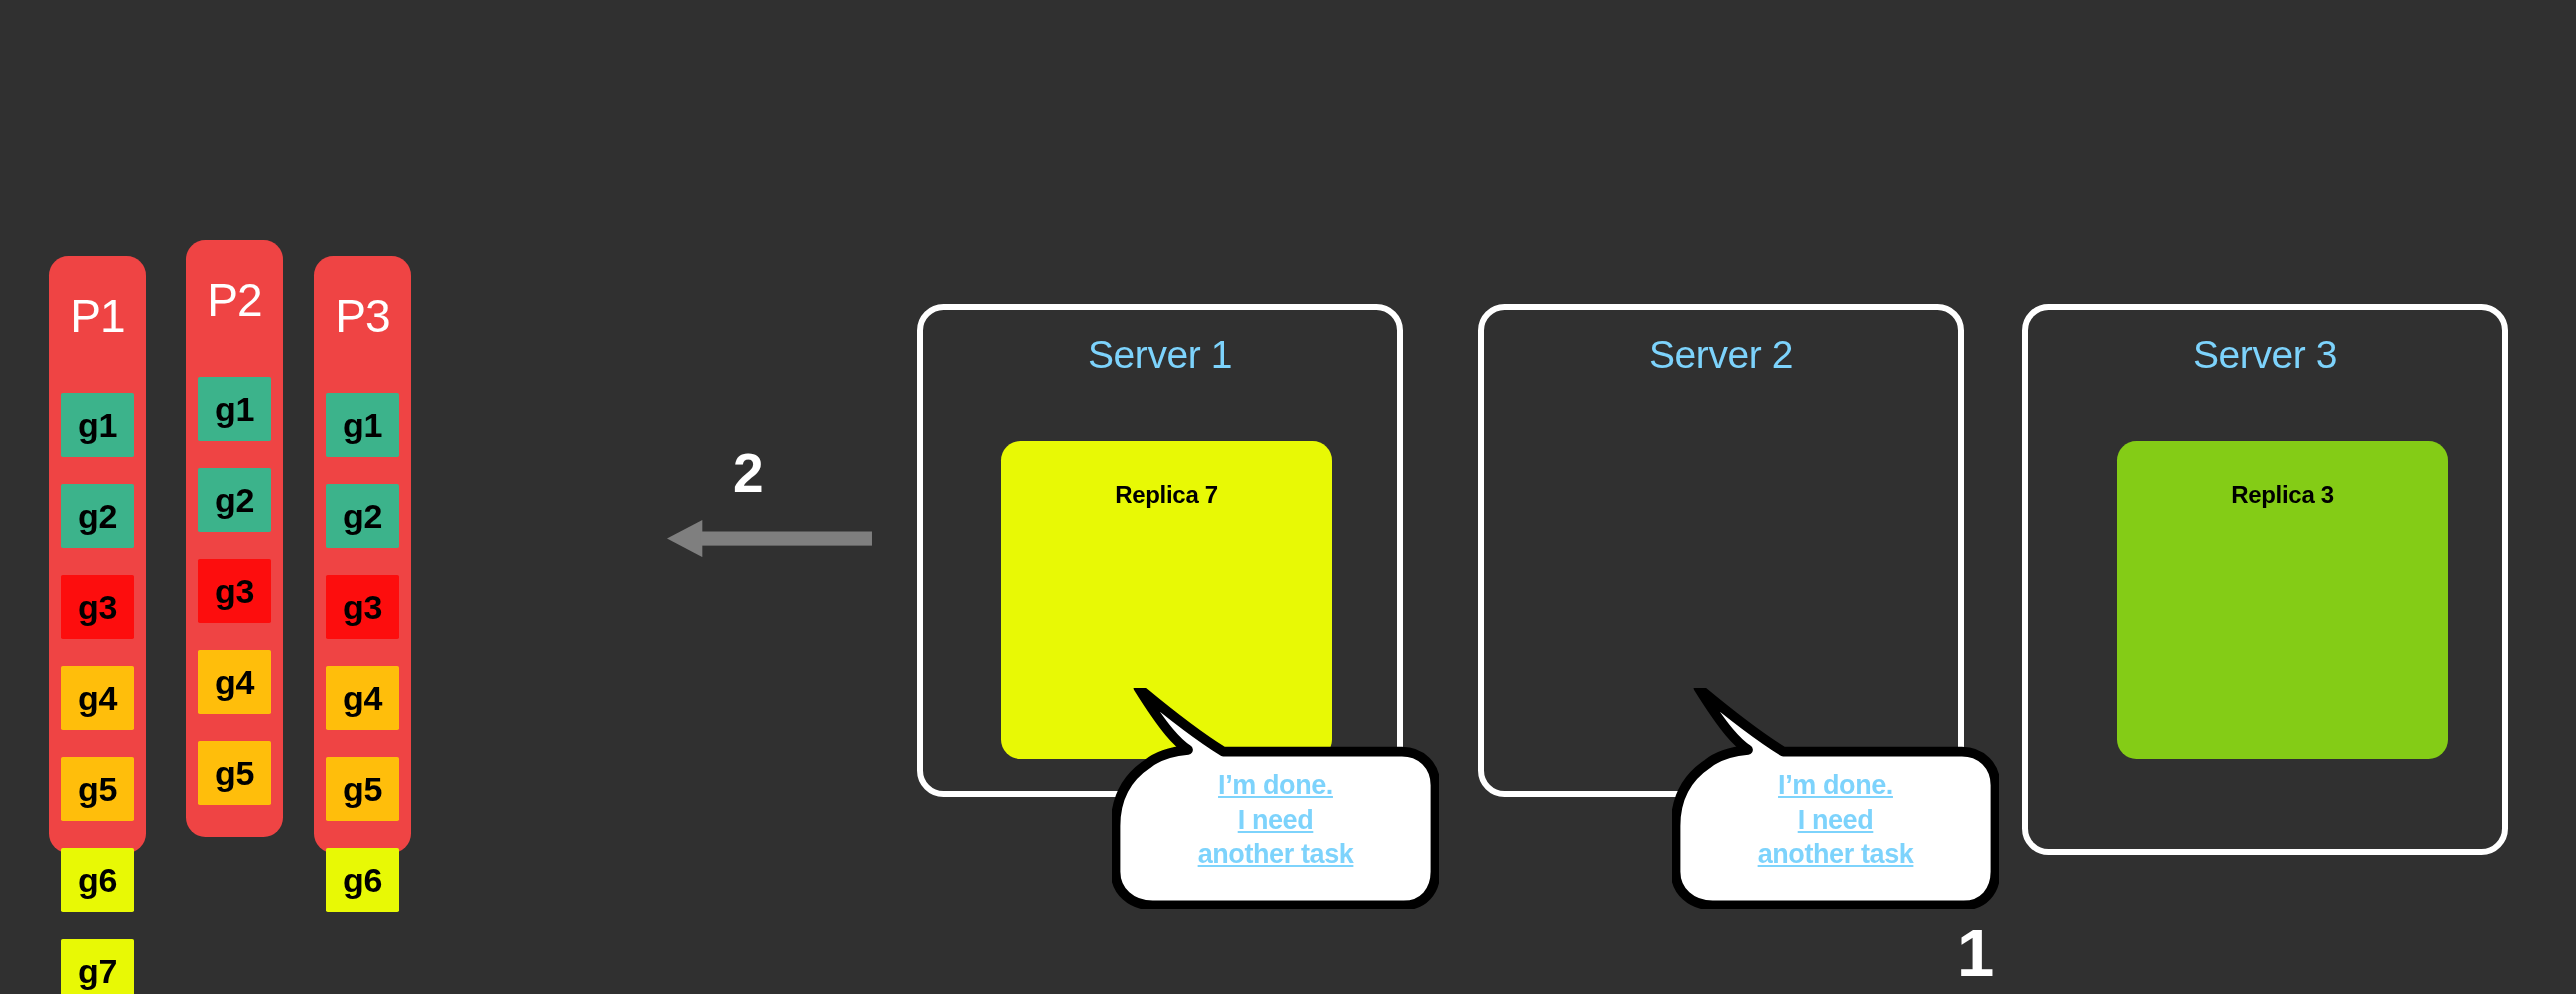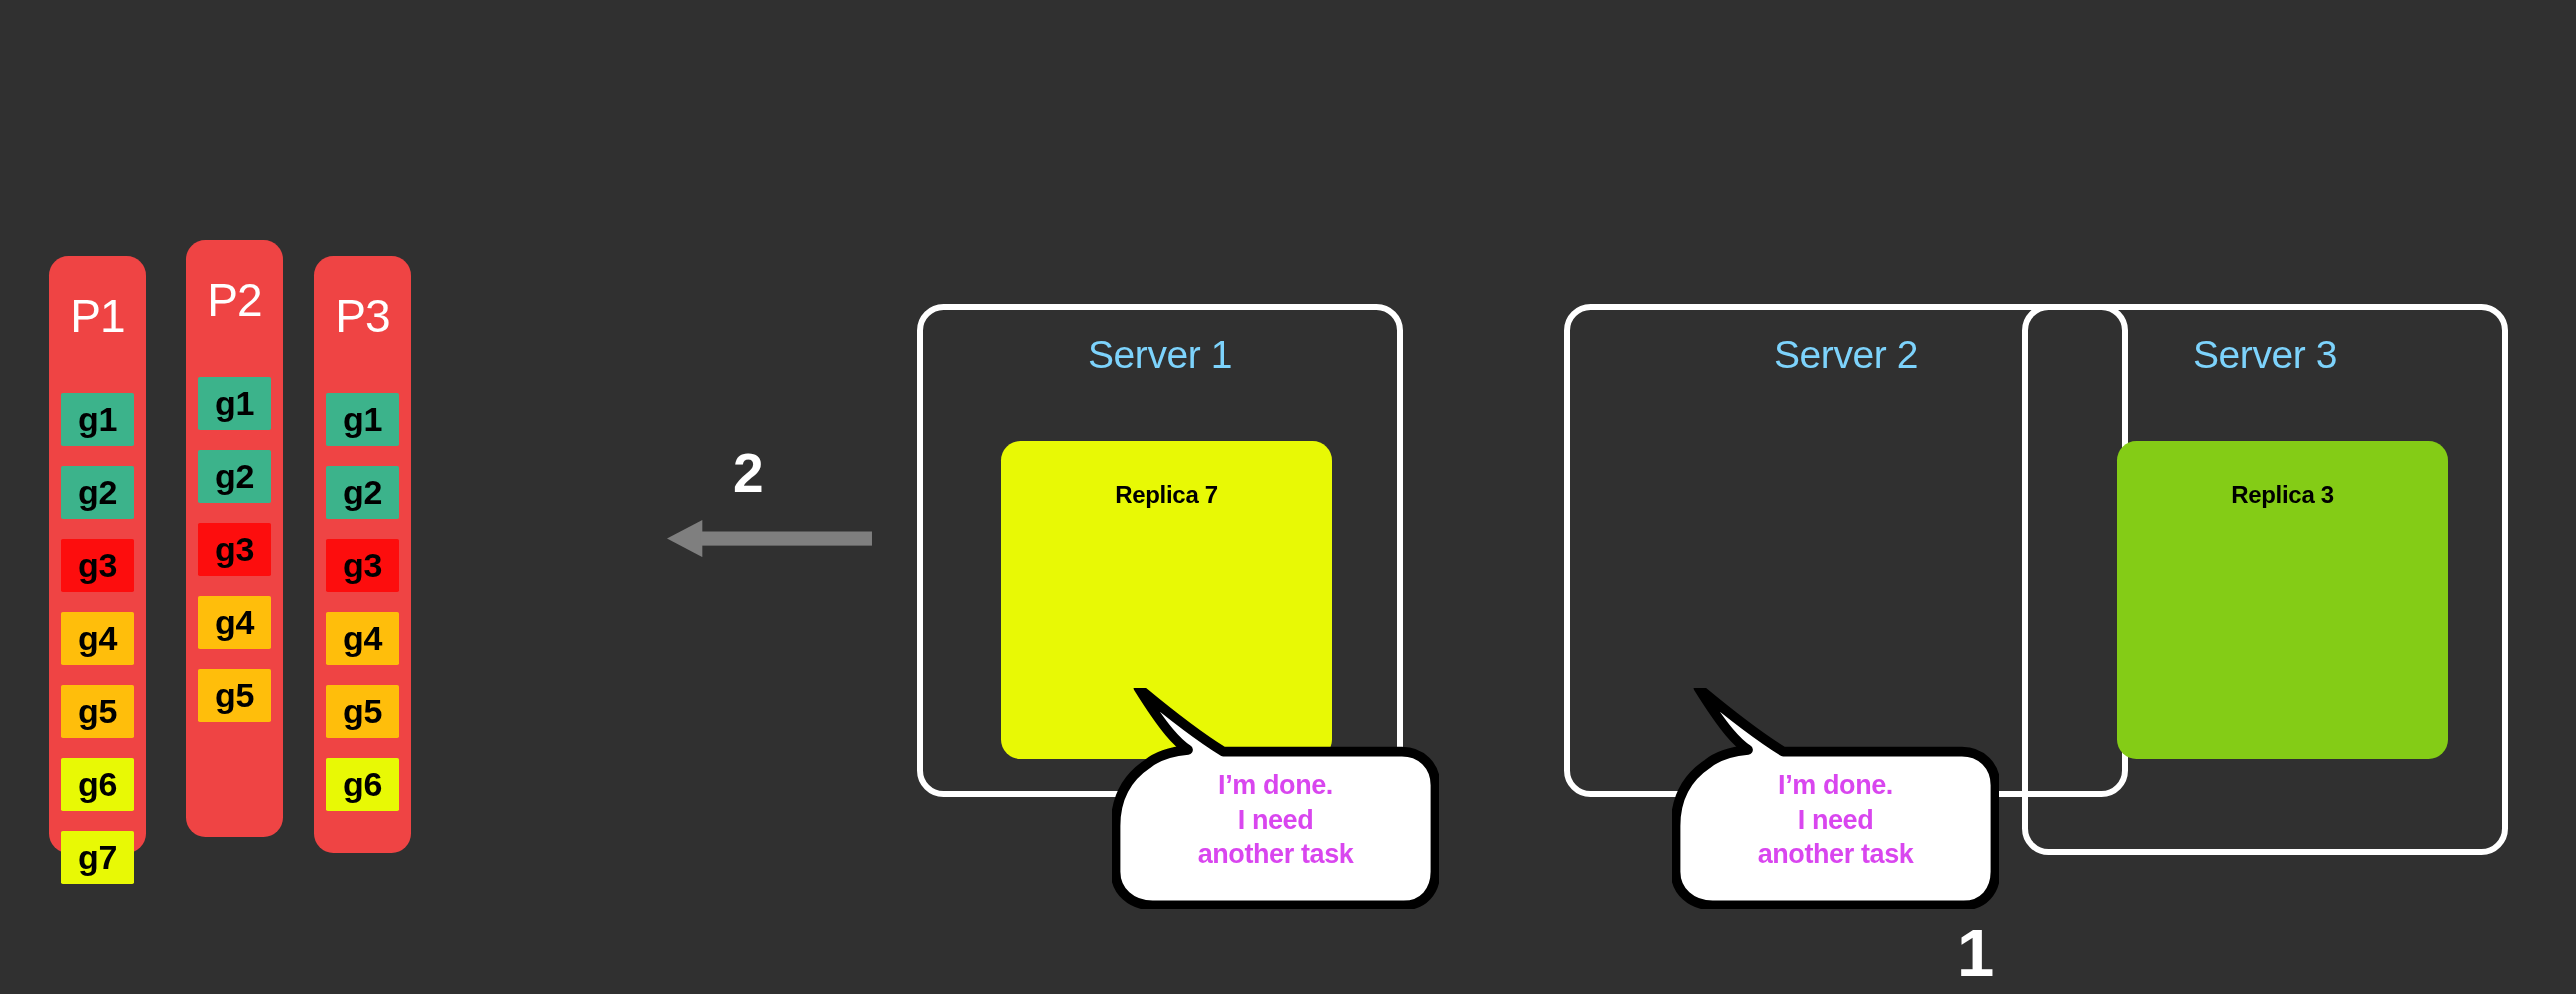--- a/index.html
+++ b/index.html
@@ -37,22 +37,22 @@
     line-height: 1;
     letter-spacing: -0.9px;
   }
   .task-stack {
     position: absolute;
     left: 12.4px;
     right: 12.4px;
     top: 137px;
   }
   .task {
-    height: 53px;
-    margin-bottom: 20px;
+    height: 64px;
+    margin-bottom: 27px;
     border-radius: 1.8px;
     display: flex;
     align-items: center;
     justify-content: center;
     color: #000000;
     font-size: 34px;
     font-weight: 700;
     letter-spacing: -0.4px;
     box-sizing: border-box;
   }
@@ -134,26 +134,27 @@
     top: 0;
     width: 100%;
     height: 100%;
   }
   .bubble-text {
     position: absolute;
     left: 0;
     top: 80px;
     width: 100%;
     text-align: center;
-    color: #d946ef;
+    color: #7dd3fc;
     font-size: 27px;
     font-weight: 700;
     line-height: 1.28;
     letter-spacing: -0.4px;
     white-space: pre-line;
+    text-decoration: underline;
   }
 </style>
 </head>
 <body style="background: rgb(48, 48, 48);">
 
 <div id="canvas" style="background: rgb(48, 48, 48);">
 
   <div class="partition" id="partition-0" style="left:49px; top:256px; width:97px; height:597px;">
     <div class="partition-label">P1</div>
     <div class="task-stack" id="stack-0">
@@ -199,21 +200,21 @@
     </svg>
   </div>
 
   <div class="server" id="server-0" style="left:917px; top:304px; width:486px; height:493px;">
     <div class="server-label">Server 1</div>
     <div class="replica" style="left:78px; top:131px; width:331px; height:318px; background:#e8f905;">
       <div class="replica-label">Replica 7</div>
     </div>
   </div>
 
-  <div class="server" id="server-1" style="left:1564px; top:304px; width:564px; height:493px;padding-left:24px;">
+  <div class="server" id="server-1" style="left:1478px; top:304px; width:486px; height:493px;padding-left:24px;">
     <div class="server-label">Server 2</div>
   </div>
 
   <div class="server" id="server-2" style="left:2022px; top:304px; width:486px; height:551px;">
     <div class="server-label">Server 3</div>
     <div class="replica" style="left:89px; top:131px; width:331px; height:318px; background:#84cc16;">
       <div class="replica-label">Replica 3</div>
     </div>
   </div>
 

